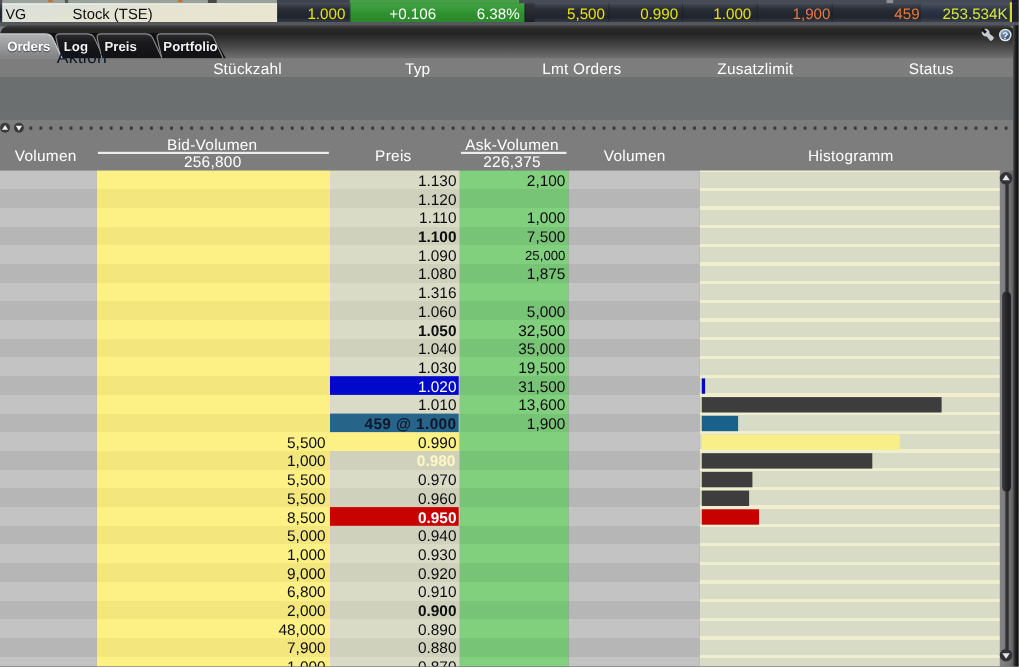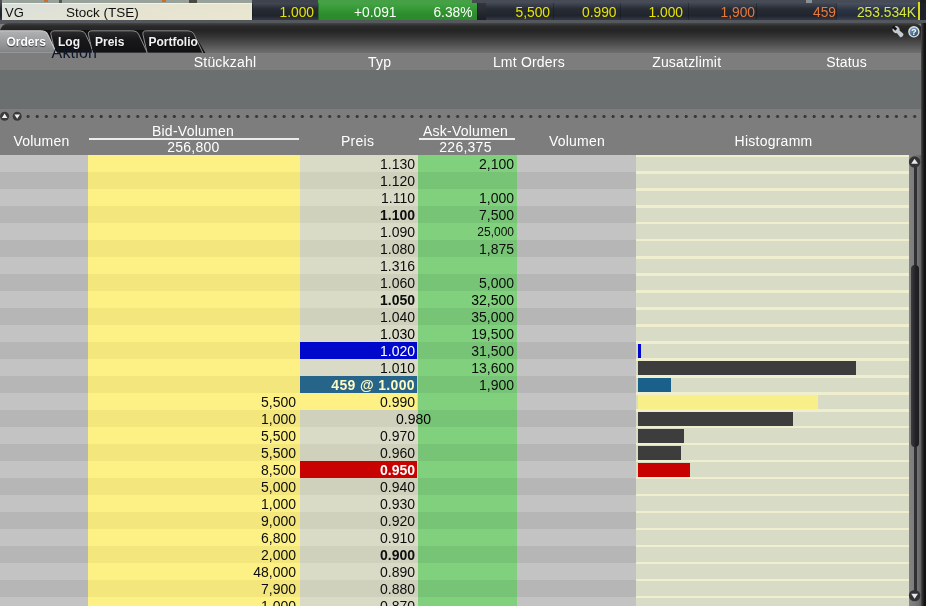--- a/index.html
+++ b/index.html
@@ -18,21 +18,21 @@
 <div class="abs" style="left:189px;top:0;width:8px;height:3px;background:#4a4a42"></div>
 <div class="abs" style="left:44px;top:0;width:4px;height:2px;background:#c8702a"></div>
 <div class="abs" style="left:806px;top:0;width:6px;height:3px;background:#8b9096"></div>
 <div class="abs" style="left:162px;top:0;width:4px;height:2px;background:#c8702a"></div>
 <div class="abs" style="left:59px;top:0;width:3px;height:3px;background:#55584e"></div>
 <div class="abs" style="left:0;top:3px;width:926px;height:17px;background:linear-gradient(#434955,#272b34 35%,#20242c 75%,#333947)"></div>
 <div class="abs" style="left:2px;top:3px;width:250px;height:17px;background:linear-gradient(170deg,#d9dfdc,#e6e4d1 55%,#e9e7d0);box-shadow:inset 0 1px 0 #eef1ec"></div>
 <div class="abs" style="left:5px;top:3.5px;width:60px;height:17px;line-height:17px;font-size:13px;color:#101010">VG</div>
 <div class="abs" style="left:66px;top:3.5px;width:120px;height:17px;line-height:17px;font-size:13.5px;color:#101010">Stock (TSE)</div>
 <div class="abs" style="left:318px;top:3px;width:159px;height:17px;background:linear-gradient(#42a542,#2e8f2e 60%,#2b892b)"></div>
-<div class="rt" style="left:300px;top:3.5px;width:96.5px;height:17px;line-height:17px;font-size:13.8px;color:#fff">+0.091</div>
+<div class="rt" style="left:300px;top:3.5px;width:96.5px;height:17px;line-height:17px;font-size:13.8px;color:#fff">+0.106</div>
 <div class="rt" style="left:380px;top:3.5px;width:92.5px;height:17px;line-height:17px;font-size:13.8px;color:#fff">6.38%</div>
 <div class="abs" style="left:836px;top:3px;width:82px;height:17px;background:linear-gradient(#4a5160,#2c3343 40%,#252c3a 75%,#3a4150)"></div>
 <div class="rt" style="left:224px;top:3.5px;width:90px;height:17px;line-height:17px;font-size:13.8px;color:#e8e400">1.000</div>
 <div class="rt" style="left:460px;top:3.5px;width:90px;height:17px;line-height:17px;font-size:13.8px;color:#e8e400">5,500</div>
 <div class="rt" style="left:526.5px;top:3.5px;width:90px;height:17px;line-height:17px;font-size:13.8px;color:#e8e400">0.990</div>
 <div class="rt" style="left:593px;top:3.5px;width:90px;height:17px;line-height:17px;font-size:13.8px;color:#e8e400">1.000</div>
 <div class="rt" style="left:665px;top:3.5px;width:90px;height:17px;line-height:17px;font-size:13.8px;color:#e8793c">1,900</div>
 <div class="rt" style="left:746px;top:3.5px;width:90px;height:17px;line-height:17px;font-size:13.8px;color:#e8793c">459</div>
 <div class="rt" style="left:826px;top:3.5px;width:90px;height:17px;line-height:17px;font-size:13.8px;color:#d8e83c">253.534K</div>
 <div class="abs" style="left:477px;top:3px;width:9px;height:17px;background:linear-gradient(#33363e,#1b1e24)"></div>
@@ -136,26 +136,26 @@
 <div class="rt" style="left:300px;top:309px;width:115px;height:17px;line-height:17px;font-size:14px;font-weight:normal;color:#0d0d0d">1.040</div>
 <div class="rt" style="left:418px;top:309px;width:96px;height:17px;line-height:17px;font-size:14px;color:#0d0d0d">35,000</div>
 <div class="rt" style="left:300px;top:326px;width:115px;height:17px;line-height:17px;font-size:14px;font-weight:normal;color:#000000">1.030</div>
 <div class="rt" style="left:418px;top:326px;width:96px;height:17px;line-height:17px;font-size:14px;color:#0d0d0d">19,500</div>
 <div class="abs" style="left:300px;top:342px;width:117px;height:17px;background:#0008cb"></div>
 <div class="rt" style="left:300px;top:343px;width:115px;height:17px;line-height:17px;font-size:14px;font-weight:normal;color:#fff">1.020</div>
 <div class="rt" style="left:418px;top:343px;width:96px;height:17px;line-height:17px;font-size:14px;color:#0d0d0d">31,500</div>
 <div class="rt" style="left:300px;top:360px;width:115px;height:17px;line-height:17px;font-size:14px;font-weight:normal;color:#0d0d0d">1.010</div>
 <div class="rt" style="left:418px;top:360px;width:96px;height:17px;line-height:17px;font-size:14px;color:#0d0d0d">13,600</div>
 <div class="abs" style="left:300px;top:376px;width:117px;height:17px;background:#26648a"></div>
-<div class="rt" style="left:300px;top:377px;width:115px;height:17px;line-height:17px;font-size:14px;font-weight:bold;letter-spacing:0.35px;color:#fef9c3">459 @ 1.000</div>
+<div class="rt" style="left:300px;top:377px;width:115px;height:17px;line-height:17px;font-size:14px;font-weight:bold;letter-spacing:0.35px;color:#0f172a">459 @ 1.000</div>
 <div class="rt" style="left:418px;top:377px;width:96px;height:17px;line-height:17px;font-size:14px;color:#0d0d0d">1,900</div>
 <div class="abs" style="left:300px;top:393px;width:117px;height:17px;background:#fdf185"></div>
 <div class="rt" style="left:300px;top:394px;width:115px;height:17px;line-height:17px;font-size:14px;font-weight:normal;color:#0d0d0d">0.990</div>
 <div class="rt" style="left:88px;top:394px;width:208px;height:17px;line-height:17px;font-size:14px;color:#0d0d0d">5,500</div>
-<div class="rt" style="left:316px;top:411px;width:115px;height:17px;line-height:17px;font-size:14px;font-weight:normal;color:#000000">0.980</div>
+<div class="rt" style="left:299px;top:411px;width:115px;height:17px;line-height:17px;font-size:14px;font-weight:bold;color:#fef9c3">0.980</div>
 <div class="rt" style="left:88px;top:411px;width:208px;height:17px;line-height:17px;font-size:14px;color:#0d0d0d">1,000</div>
 <div class="rt" style="left:300px;top:428px;width:115px;height:17px;line-height:17px;font-size:14px;font-weight:normal;color:#0d0d0d">0.970</div>
 <div class="rt" style="left:88px;top:428px;width:208px;height:17px;line-height:17px;font-size:14px;color:#0d0d0d">5,500</div>
 <div class="rt" style="left:300px;top:445px;width:115px;height:17px;line-height:17px;font-size:14px;font-weight:normal;color:#0d0d0d">0.960</div>
 <div class="rt" style="left:88px;top:445px;width:208px;height:17px;line-height:17px;font-size:14px;color:#0d0d0d">5,500</div>
 <div class="abs" style="left:300px;top:461px;width:117px;height:17px;background:#c80101"></div>
 <div class="rt" style="left:300px;top:462px;width:115px;height:17px;line-height:17px;font-size:14px;font-weight:bold;color:#fff">0.950</div>
 <div class="rt" style="left:88px;top:462px;width:208px;height:17px;line-height:17px;font-size:14px;color:#0d0d0d">8,500</div>
 <div class="rt" style="left:300px;top:479px;width:115px;height:17px;line-height:17px;font-size:14px;font-weight:normal;color:#0d0d0d">0.940</div>
 <div class="rt" style="left:88px;top:479px;width:208px;height:17px;line-height:17px;font-size:14px;color:#0d0d0d">5,000</div>

